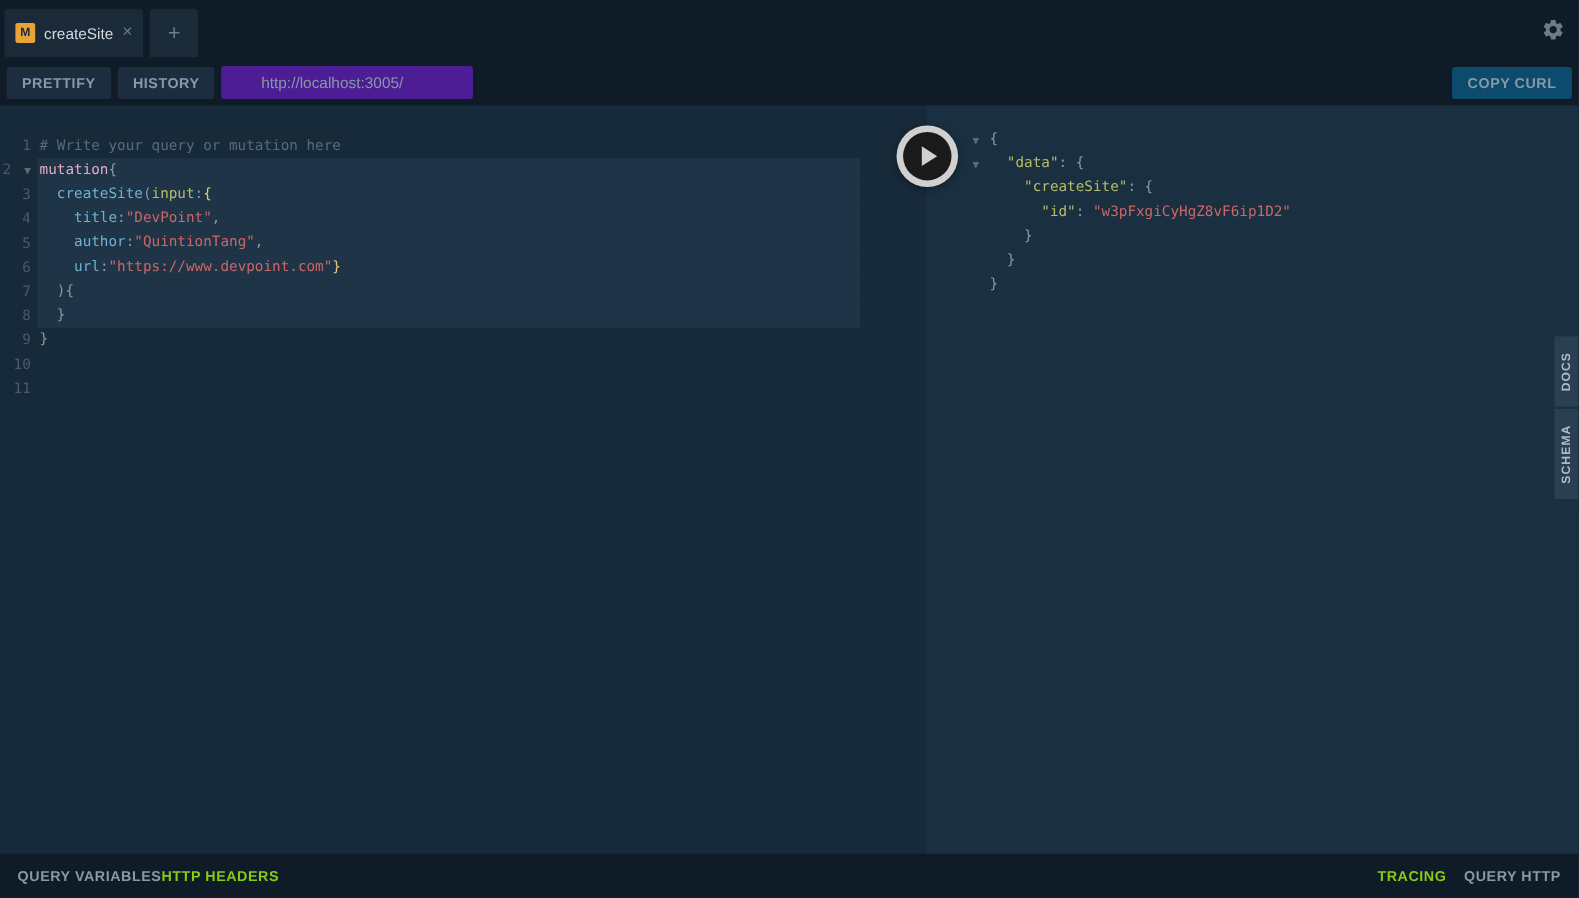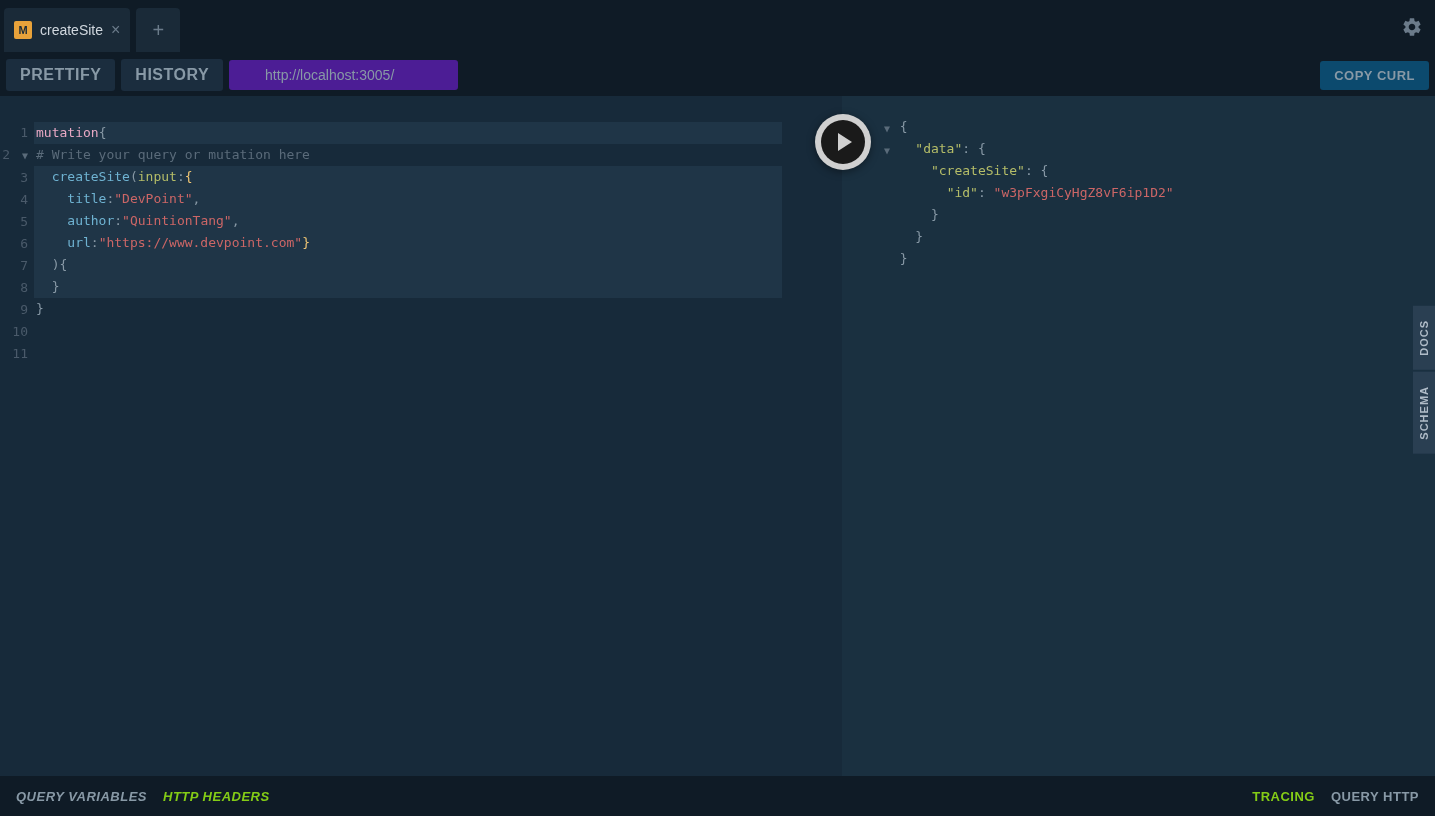--- a/index.html
+++ b/index.html
@@ -81,21 +81,21 @@
       display: flex;
       align-items: center;
       padding: 0 6px;
       gap: 6px;
     }
     .toolbar-btn {
       background: #1b2d3e;
       color: #8899a6;
       border: none;
       padding: 7px 14px;
-      font-size: 16px;
+      font-size: 13px;
       font-weight: 600;
       letter-spacing: 0.5px;
       cursor: pointer;
       border-radius: 3px;
     }
     .endpoint-input {
       flex: 1;
       background: #4c1d95;
       border: none;
       color: #8899a6;
@@ -263,22 +263,21 @@
     .bottom-bar {
       height: 40px;
       background: #0f1b26;
       display: flex;
       align-items: center;
       justify-content: space-between;
       padding: 0 16px;
     }
     .bottom-left {
       display: flex;
-      gap: 16px;
-      font-style: italic;
+      gap: 0;
     }
     .bottom-right {
       display: flex;
       gap: 16px;
     }
     .bottom-tab {
       color: #8899a6;
       font-size: 13px;
       font-weight: 600;
       letter-spacing: 0.5px;
@@ -324,22 +323,22 @@
         <div>4</div>
         <div>5</div>
         <div>6</div>
         <div>7</div>
         <div>8</div>
         <div>9</div>
         <div>10</div>
         <div>11</div>
       </div>
       <div class="code-area">
+        <div class="code-line"><span class="comment"># Write your query or mutation here</span></div>
         <div class="code-line highlighted"><span class="keyword">mutation</span><span class="punct">{</span></div>
-        <div class="code-line"><span class="comment"># Write your query or mutation here</span></div>
         <div class="code-line highlighted">  <span class="field">createSite</span><span class="punct">(</span><span class="param">input</span><span class="punct">:</span><span class="bracket">{</span></div>
         <div class="code-line highlighted">    <span class="field">title</span><span class="punct">:</span><span class="string">"DevPoint"</span><span class="punct">,</span></div>
         <div class="code-line highlighted">    <span class="field">author</span><span class="punct">:</span><span class="string">"QuintionTang"</span><span class="punct">,</span></div>
         <div class="code-line highlighted">    <span class="field">url</span><span class="punct">:</span><span class="string">"https://www.devpoint.com"</span><span class="bracket">}</span></div>
         <div class="code-line highlighted">  <span class="punct">){</span></div>
         <div class="code-line highlighted">  <span class="punct">}</span></div>
         <div class="code-line"><span class="punct">}</span></div>
         <div class="code-line"></div>
       </div>
     </div>

